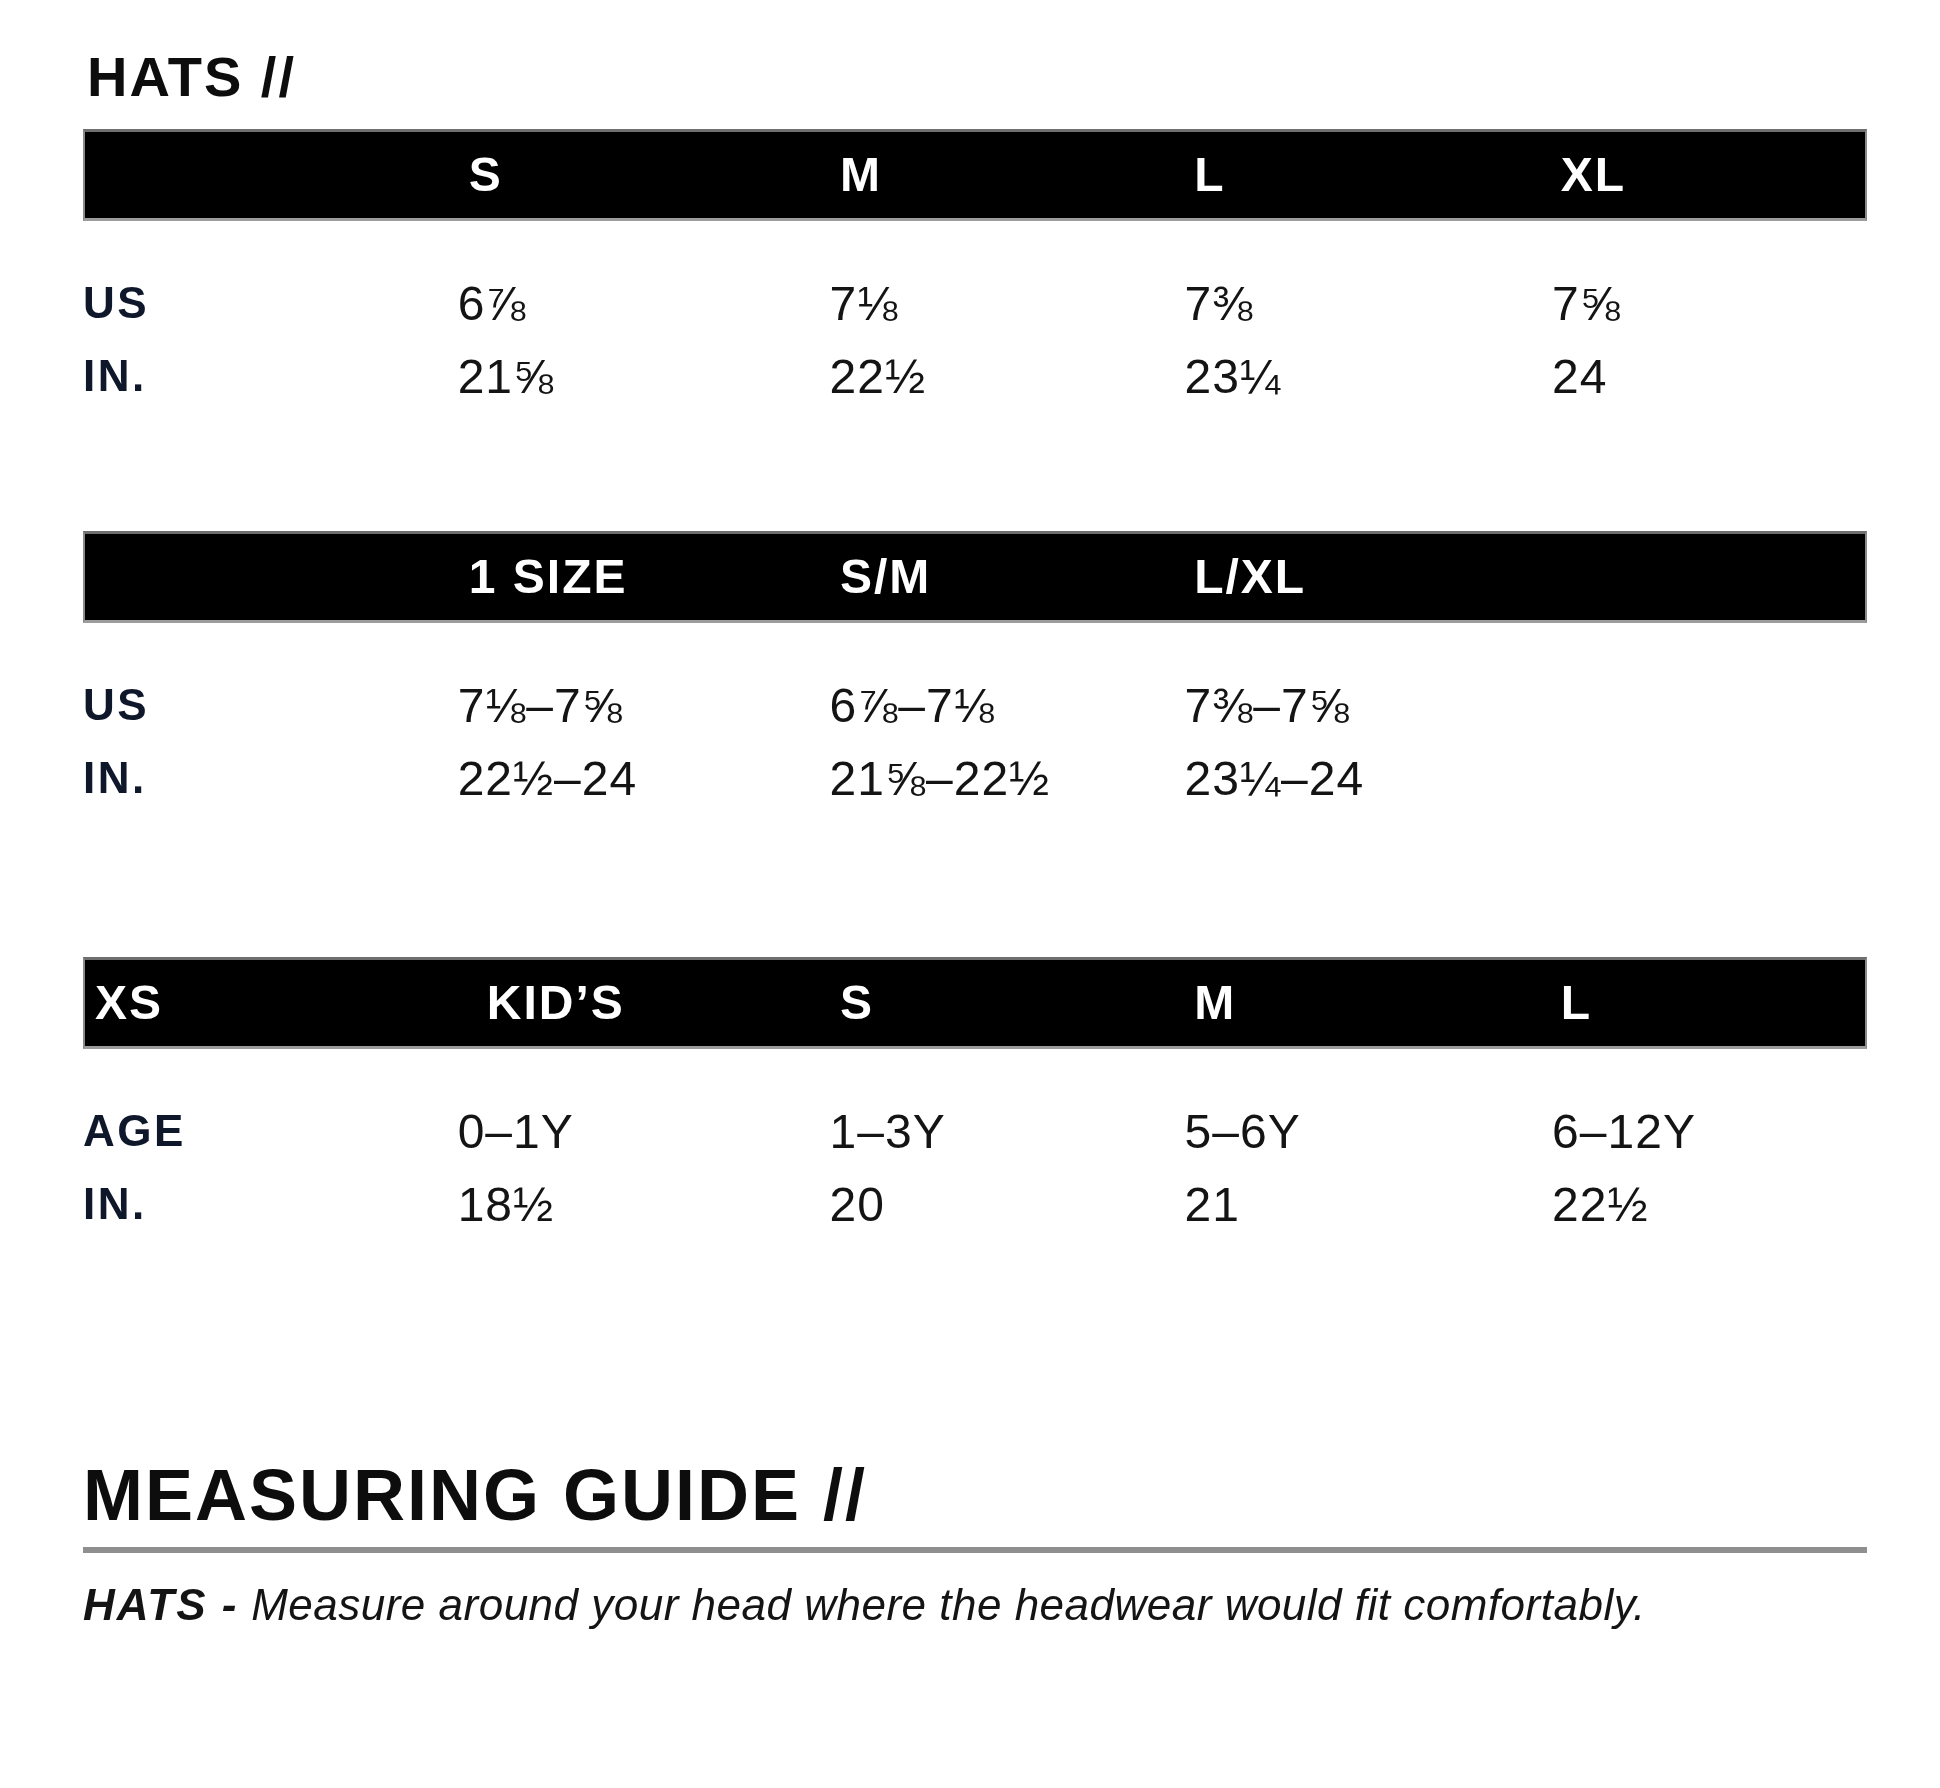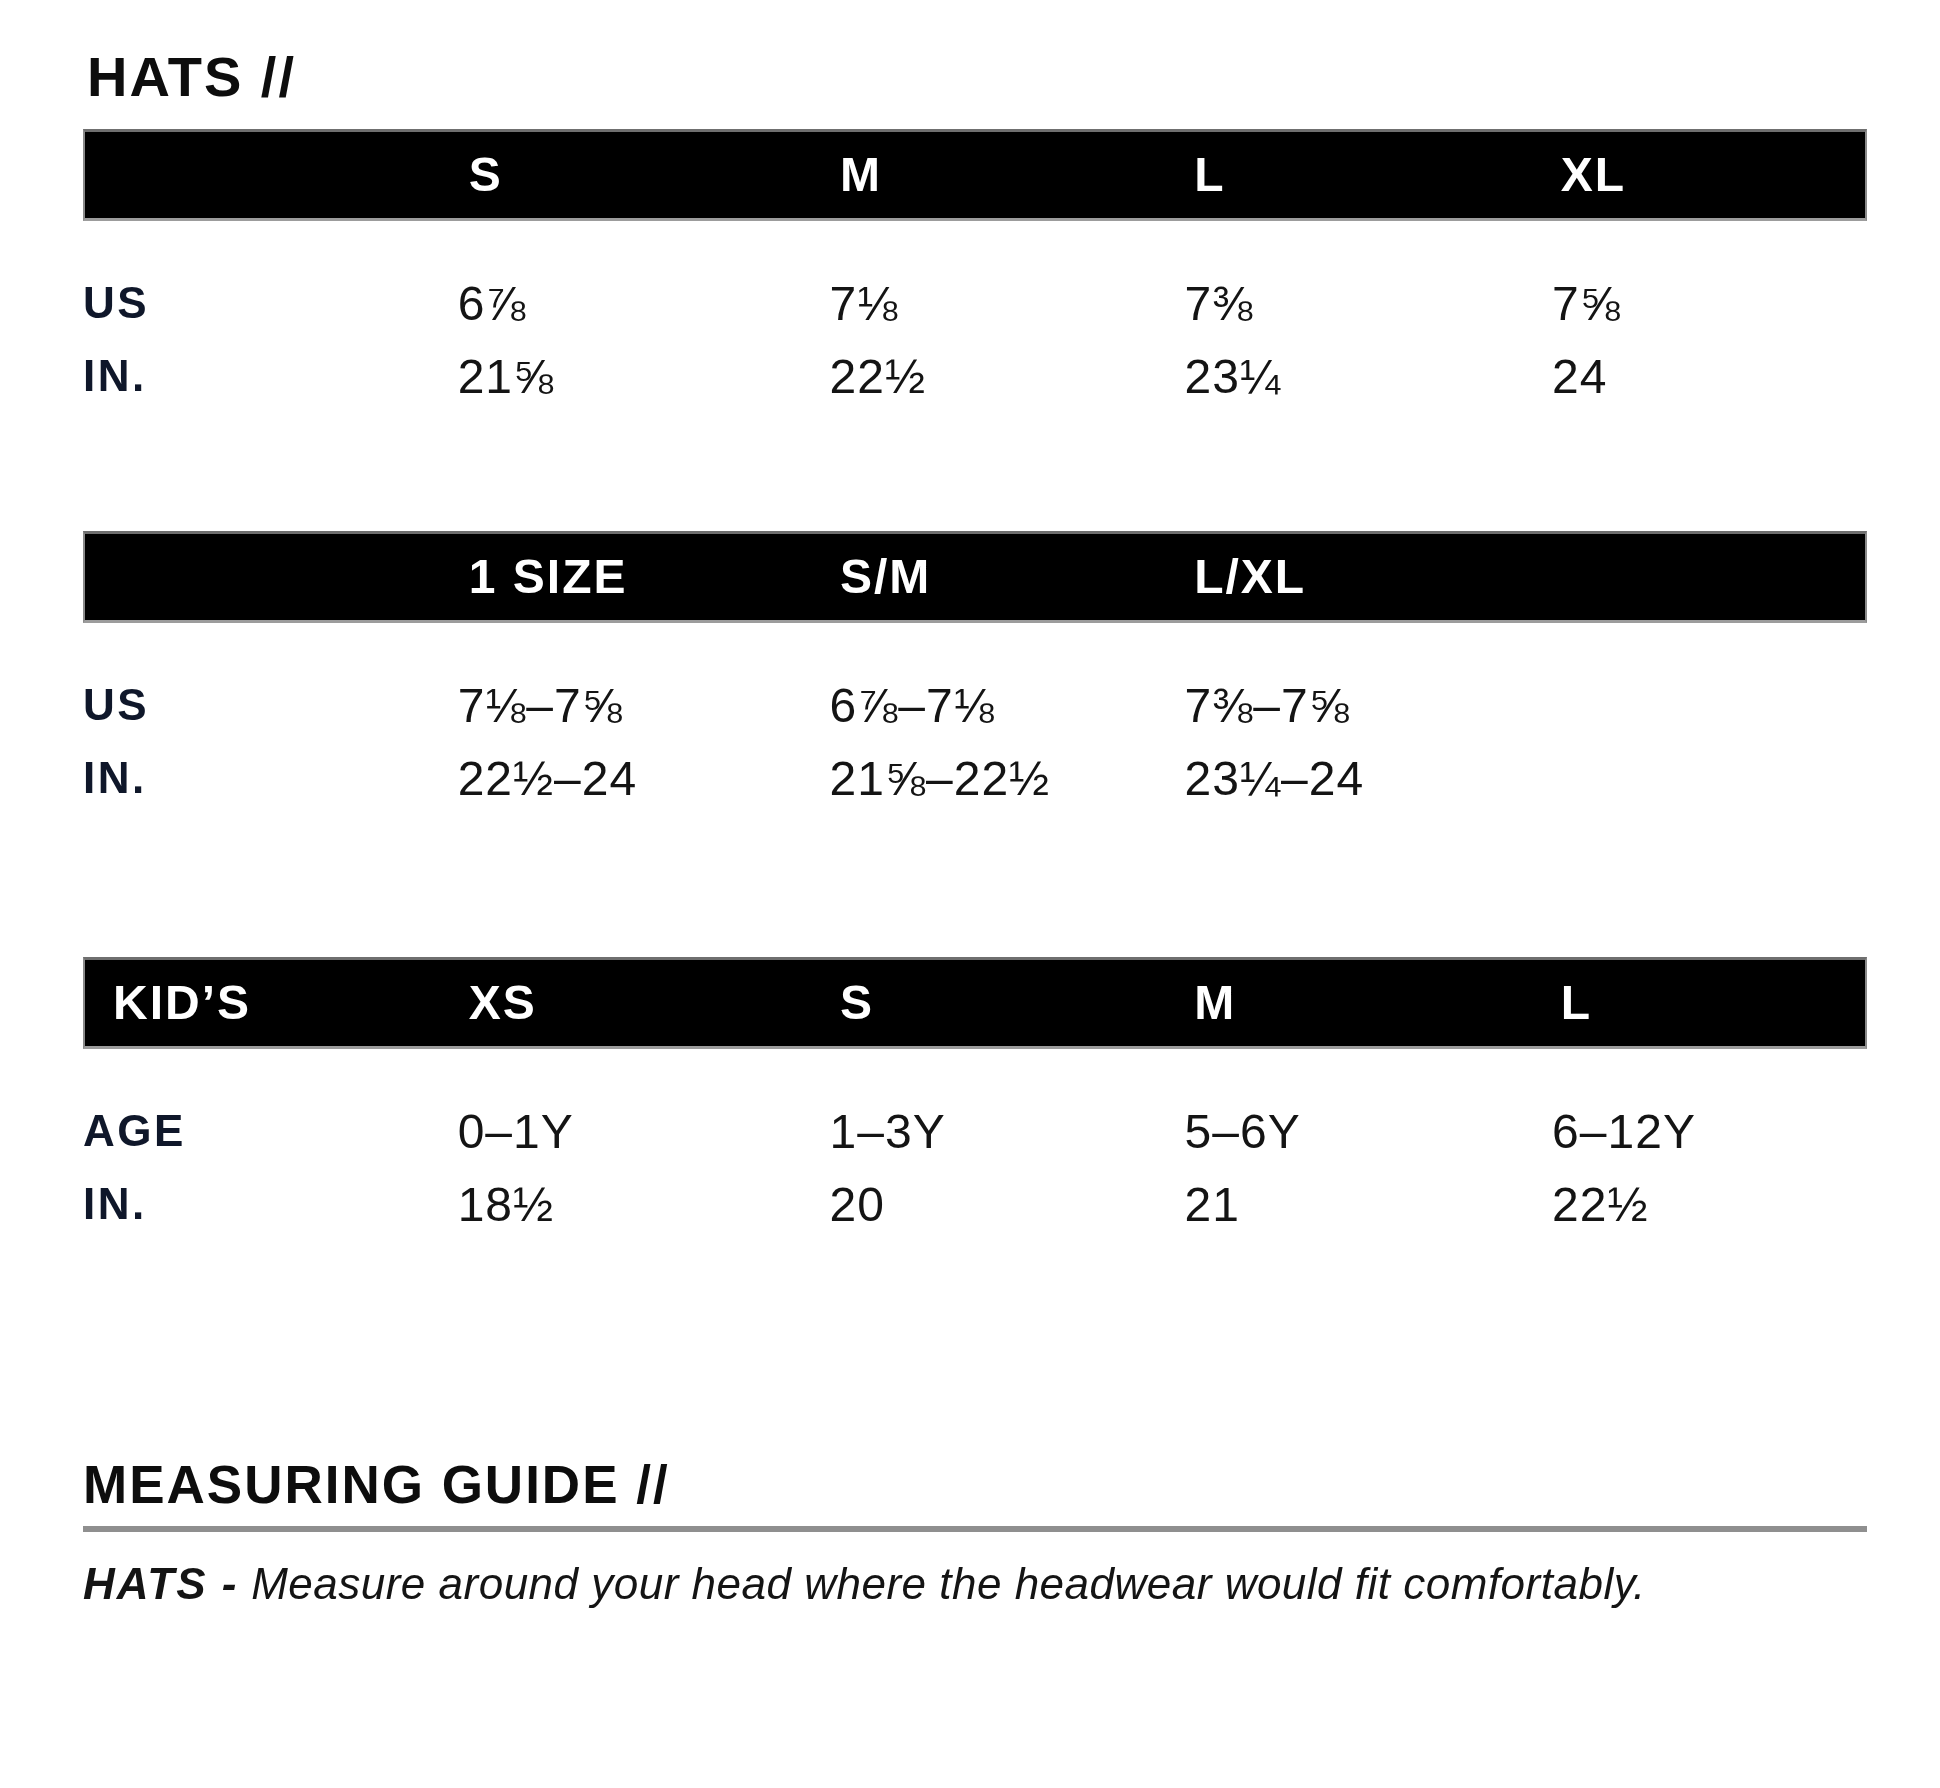--- a/index.html
+++ b/index.html
@@ -56,21 +56,21 @@
   .row .label {
     font-weight: bold;
     font-size: 44px;
     letter-spacing: 2.5px;
     color: #0f172a;
   }
   .table-2 { margin-top: 118px; }
   .table-3 { margin-top: 142px; }
   .guide { margin-top: 215px; }
   h2.guide-title {
-    font-size: 53px;
+    font-size: 72px;
     font-weight: bold;
     letter-spacing: 2px;
     line-height: 1.1;
     margin: 0;
     color: #0d0d0d;
   }
   hr.guide-rule {
     border: none;
     height: 6px;
     background: #8f8f8f;
@@ -143,22 +143,22 @@
         <div class="cell">22½–24</div>
         <div class="cell">21⅝–22½</div>
         <div class="cell">23¼–24</div>
         <div class="cell"></div>
       </div>
     </div>
   </section>
 
   <section class="table-3">
     <div class="grid bar">
+      <div class="cell">XS</div>
       <div class="cell bar-first">KID’S</div>
-      <div class="cell">XS</div>
       <div class="cell">S</div>
       <div class="cell">M</div>
       <div class="cell">L</div>
     </div>
     <div class="rows">
       <div class="grid row">
         <div class="cell label">AGE</div>
         <div class="cell">0–1Y</div>
         <div class="cell">1–3Y</div>
         <div class="cell">5–6Y</div>

